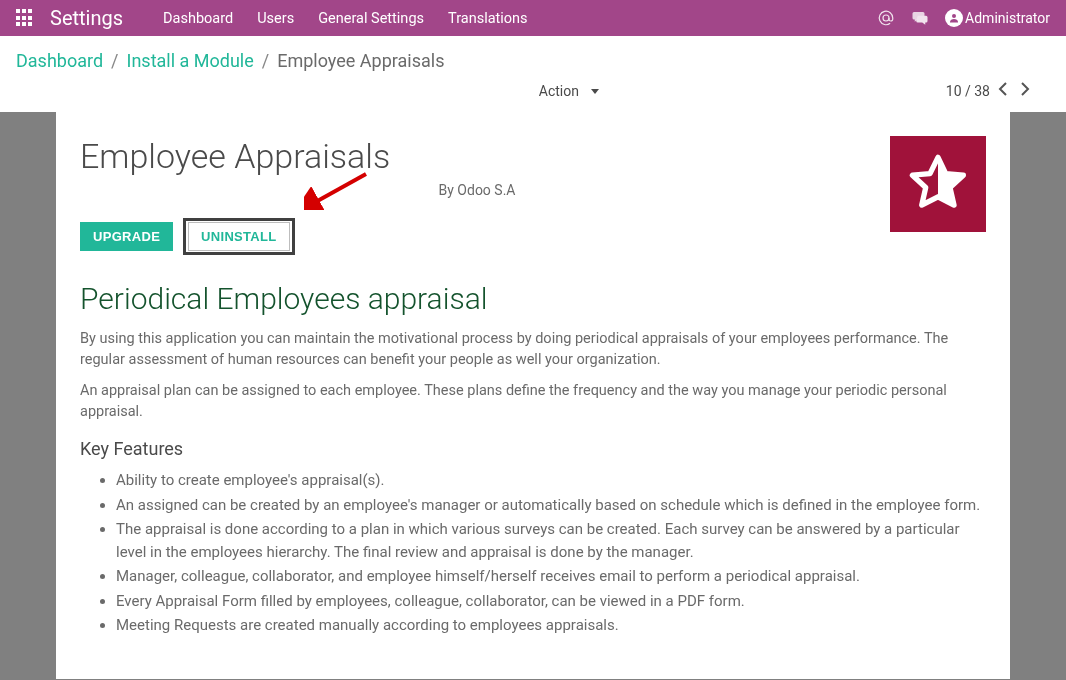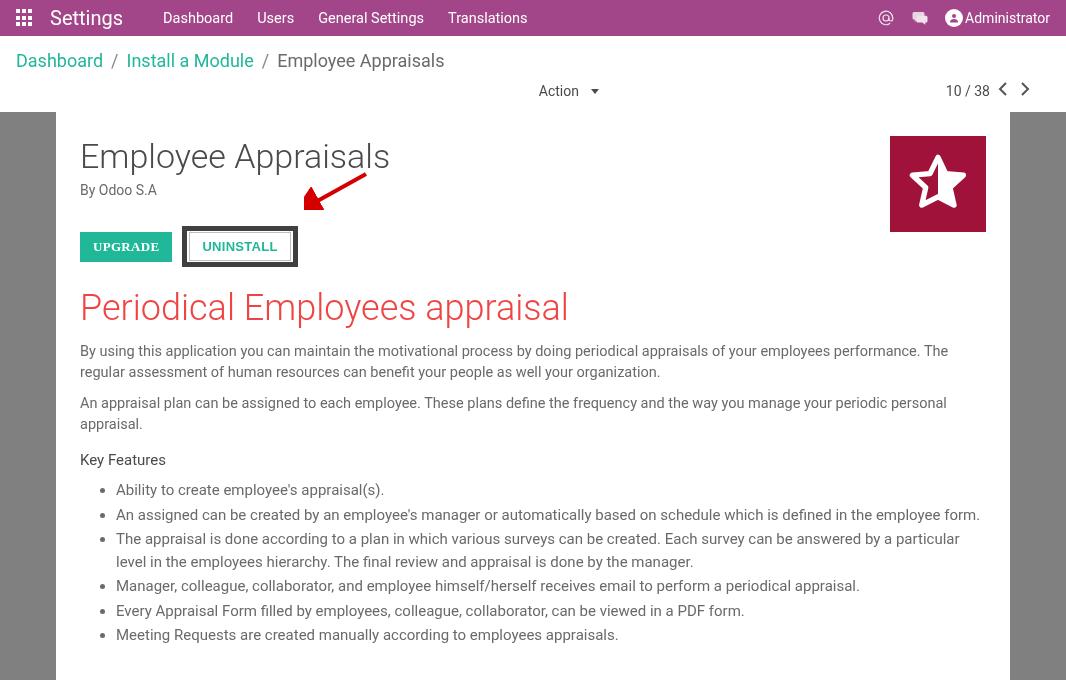--- a/index.html
+++ b/index.html
@@ -28,32 +28,32 @@
 .caret-down { width: 0; height: 0; border-left: 4px solid transparent; border-right: 4px solid transparent; border-top: 5px solid #4a4a4a; }
 .pager { display: flex; align-items: center; gap: 4px; color: #4a4a4a; font-size: 14px; }
 .pager .arrow { cursor: pointer; color: #666; font-size: 16px; padding: 0 4px; }
 
 .main { padding: 0 0 40px 0; }
 .card { background: #fff; margin: 0 56px; padding: 24px 24px 40px 24px; min-height: 460px; position: relative; }
 
 .mod-head { display: flex; align-items: flex-start; }
 .mod-head-text { flex: 1; }
 .mod-title { font-size: 34px; font-weight: 300; color: #4a4a4a; margin-bottom: 6px; }
-.mod-author { font-size: 14px; color: #6a6a6a; margin-bottom: 28px; }
+.mod-author { font-size: 14px; color: #6a6a6a; margin-bottom: 20px; text-align: center; }
 .mod-actions { display: flex; gap: 10px; align-items: center; }
 .btn { border: 1px solid #0aa583; padding: 6px 12px; font-size: 13px; font-weight: 600; letter-spacing: 0.3px; cursor: pointer; }
-.btn.primary { background: #21b799; color: #fff; border-color: #21b799; font-family: Liberation Serif, serif; }
+.btn.primary { background: #21b799; color: #fff; border-color: #21b799; }
 .btn.secondary { background: #fff; color: #21b799; border: 1px solid #bdbdbd; }
-.highlight-box { border: 5px solid #404040; padding: 1px 2px; display: inline-block; }
+.highlight-box { border: 3px solid #404040; padding: 1px 2px; display: inline-block; }
 
 .mod-icon { width: 96px; height: 96px; background: #a0123a; display: flex; align-items: center; justify-content: center; margin-left: 16px; }
 
-.section-title { font-size: 36px; font-weight: 300; color: #ef4444; margin-top: 20px; margin-bottom: 12px; }
+.section-title { font-size: 30px; font-weight: 300; color: #14532d; margin-top: 26px; margin-bottom: 12px; }
 .body-text { font-size: 14.5px; color: #6a6a6a; line-height: 1.45; margin-bottom: 10px; }
-.sub-title { font-size: 15px; font-weight: 400; color: #4a4a4a; margin-top: 16px; margin-bottom: 10px; }
+.sub-title { font-size: 18px; font-weight: 400; color: #4a4a4a; margin-top: 16px; margin-bottom: 10px; }
 .features { padding-left: 36px; }
 .features li { font-size: 15px; color: #6a6a6a; line-height: 1.5; margin-bottom: 2px; }
 
 .arrow-annot { position: absolute; left: 248px; top: 58px; pointer-events: none; }
 </style>
 </head>
 <body>
 
 <div class="topbar">
   <div class="apps-icon">

